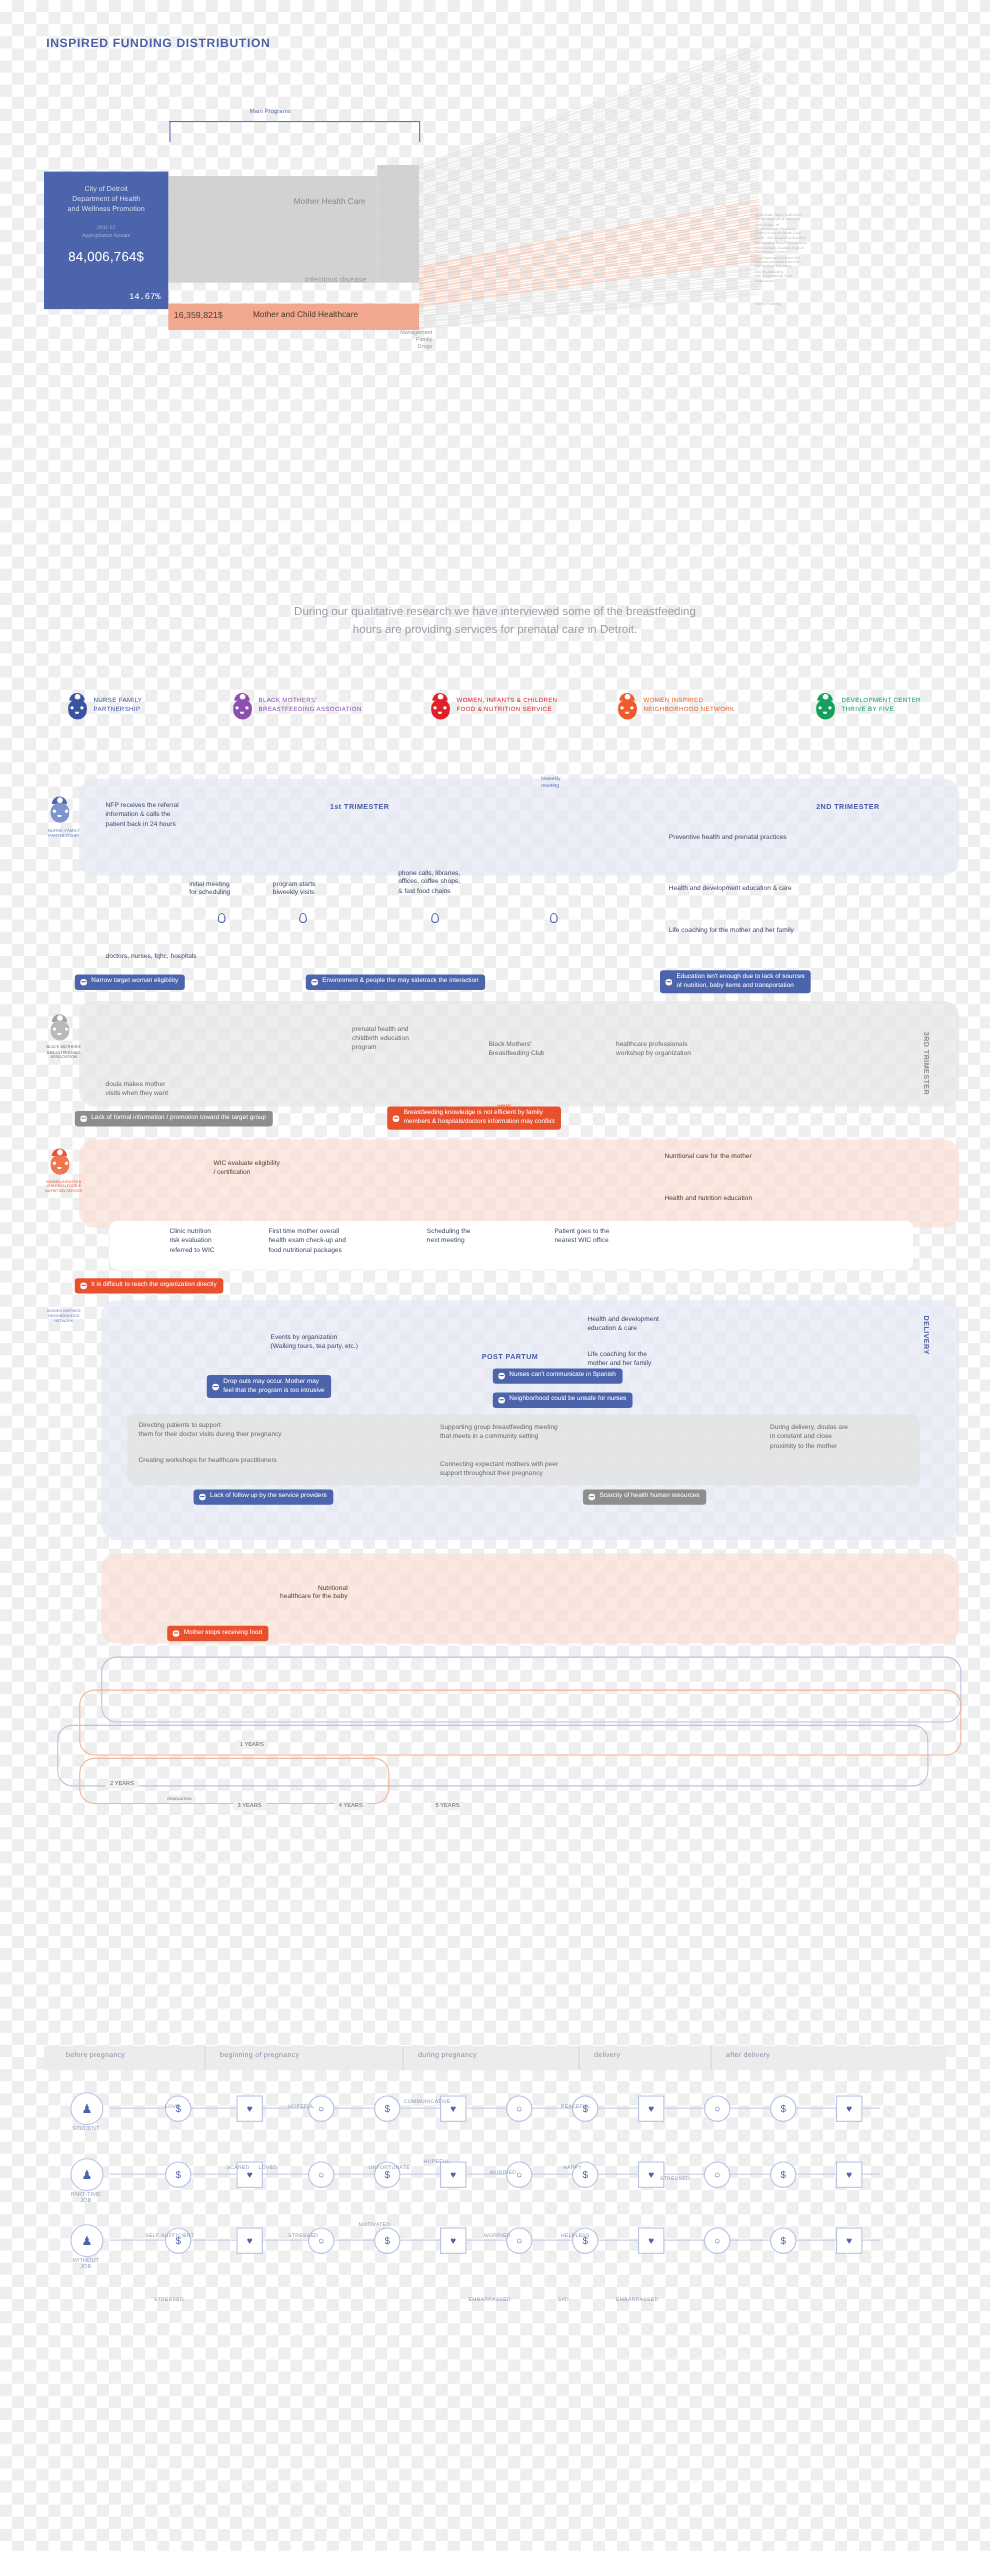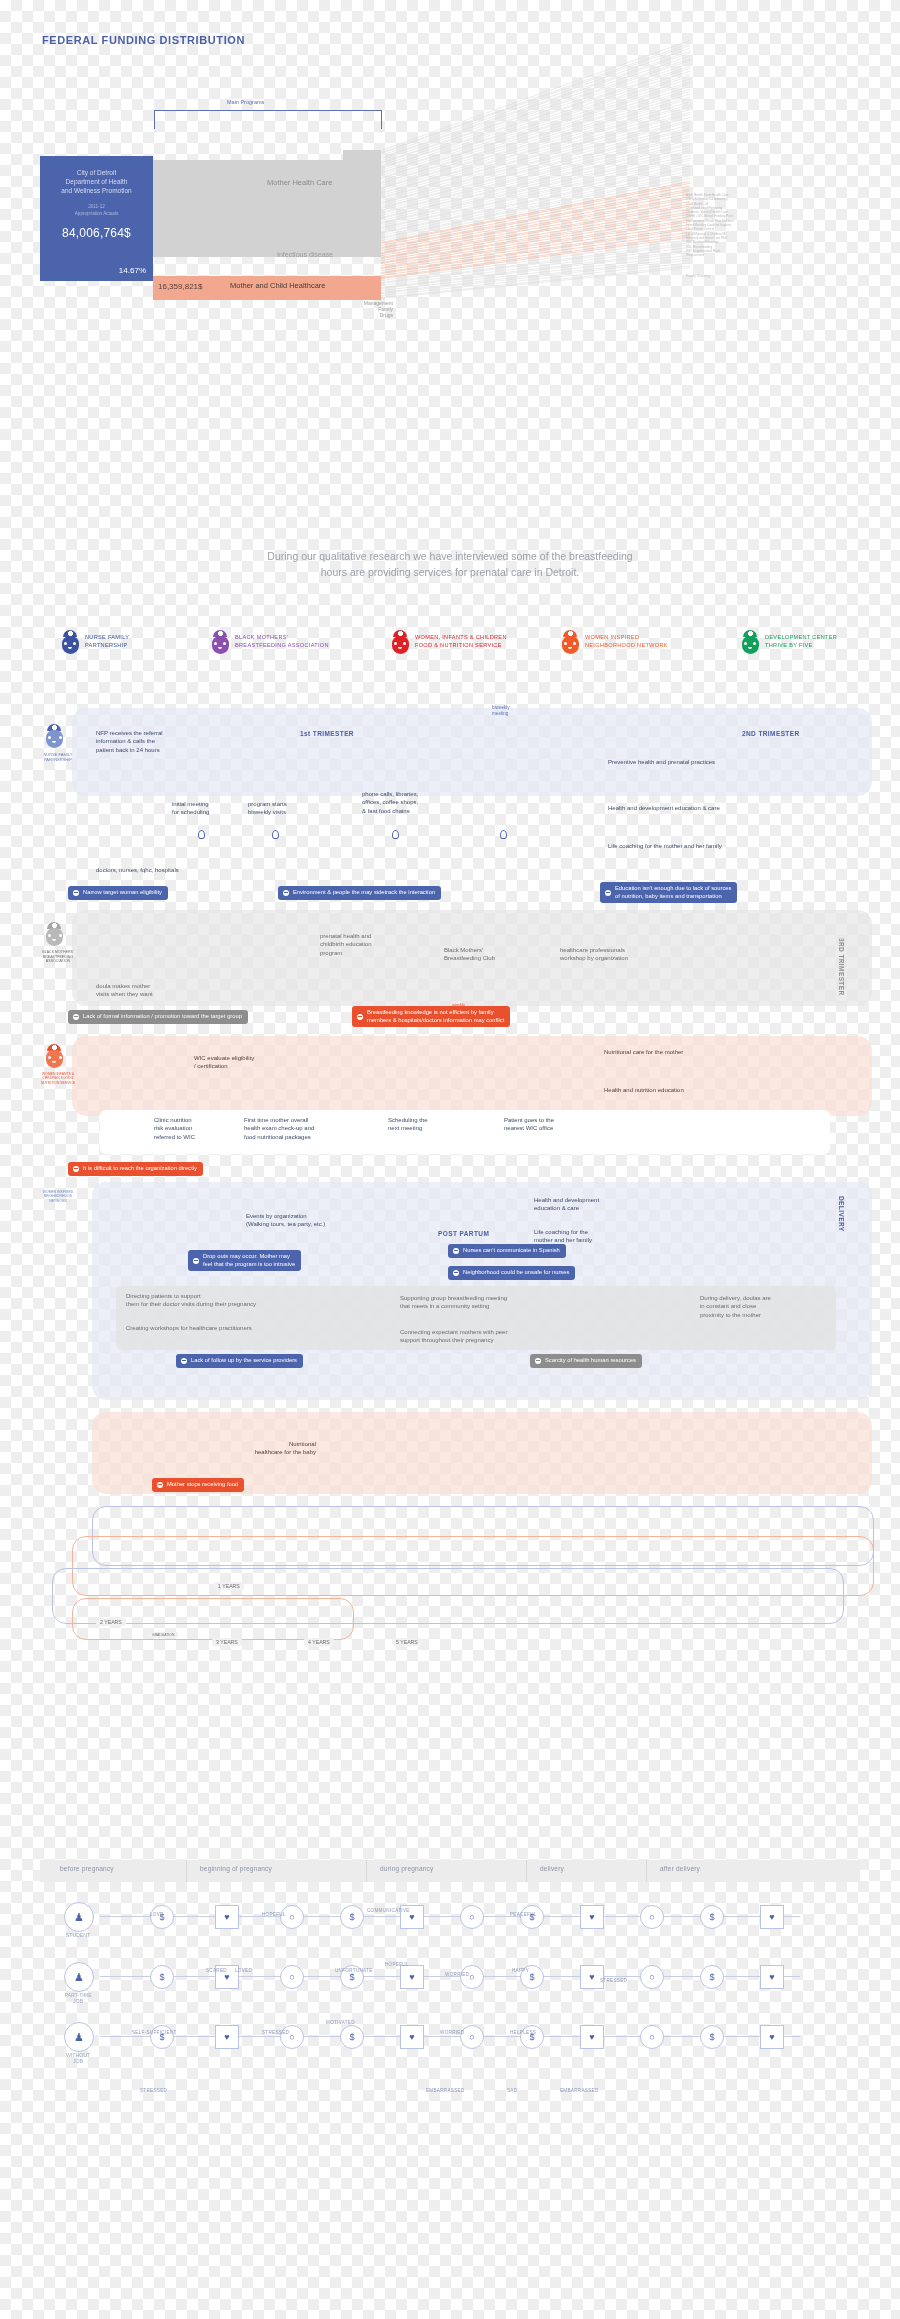--- a/index.html
+++ b/index.html
@@ -16,21 +16,21 @@
   .abs{position:absolute;}
   
   #sankey{position:absolute;left:0;top:0;width:900px;height:330px;}
   #sankey-title{position:absolute;left:42px;top:34px;font-size:11px;font-weight:bold;
     letter-spacing:.6px;color:#4a5fa5;}
   #source-node{position:absolute;left:40px;top:156px;width:113px;height:125px;
     background:#4c64ac;color:#dfe4f3;text-align:center;box-sizing:border-box;padding:12px 6px 0;}
   #source-node .org{font-size:6.5px;line-height:9px;color:#d6dcf0;}
   #source-node .yr{font-size:4.6px;line-height:6.5px;color:#aab6de;margin-top:9px;}
   #source-node .amt{font-size:12px;color:#ffffff;margin-top:9px;letter-spacing:.2px;}
-  #source-node .pct{font-size:8px;color:#ffffff;position:absolute;right:7px;bottom:6px;}
+  #source-node .pct{font-size:8px;color:#ffffff;position:absolute;right:7px;bottom:6px;font-family:Liberation Mono, monospace;}
   .flow{position:absolute;}
   #flow-public{left:153px;top:160px;width:190px;height:97px;background:#d2d2d2;
     border-radius:0 0 0 0;}
   #flow-public2{left:343px;top:150px;width:38px;height:107px;background:#d2d2d2;}
   #flow-mother{left:153px;top:276px;width:228px;height:24px;background:#f2a88f;}
   #flow-mother-lbl{left:230px;top:281px;font-size:7.5px;color:#4a3a33;}
   #lbl-public{left:267px;top:178px;font-size:7.5px;color:#8a8a8a;}
   #lbl-infect{left:277px;top:251px;font-size:7px;color:#9a9a9a;}
   #lbl-mgmt{left:288px;top:300px;font-size:5px;color:#9a9a9a;text-align:right;width:105px;line-height:6px;}
   #amt-mother{left:158px;top:282px;font-size:8px;color:#55423b;}
@@ -91,21 +91,21 @@
   .emo-line{position:absolute;height:1px;background:#c7cee3;}
   .circ{position:absolute;border:1px solid #b9c3e4;border-radius:50%;background:#fff;
     display:flex;align-items:center;justify-content:center;color:#4c64ac;}
   .sq{position:absolute;border:1px solid #b9c3e4;background:#fff;
     display:flex;align-items:center;justify-content:center;color:#4c64ac;}
 </style>
 </head>
 <body>
 
 <div id="sankey">
-  <div id="sankey-title">FEDERAL FUNDING DISTRIBUTION</div>
+  <div id="sankey-title">INSPIRED FUNDING DISTRIBUTION</div>
 
   <div id="bracket"></div>
   <div class="abs" id="bracket-lbl">Main Programs</div>
 
   <div class="flow" id="flow-public"></div>
   <div class="flow" id="flow-public2"></div>
   <div class="flow" id="flow-mother"></div>
 
   <div class="abs" id="lbl-public">Mother Health Care</div>
   <div class="abs" id="lbl-infect">Infectious disease</div>

